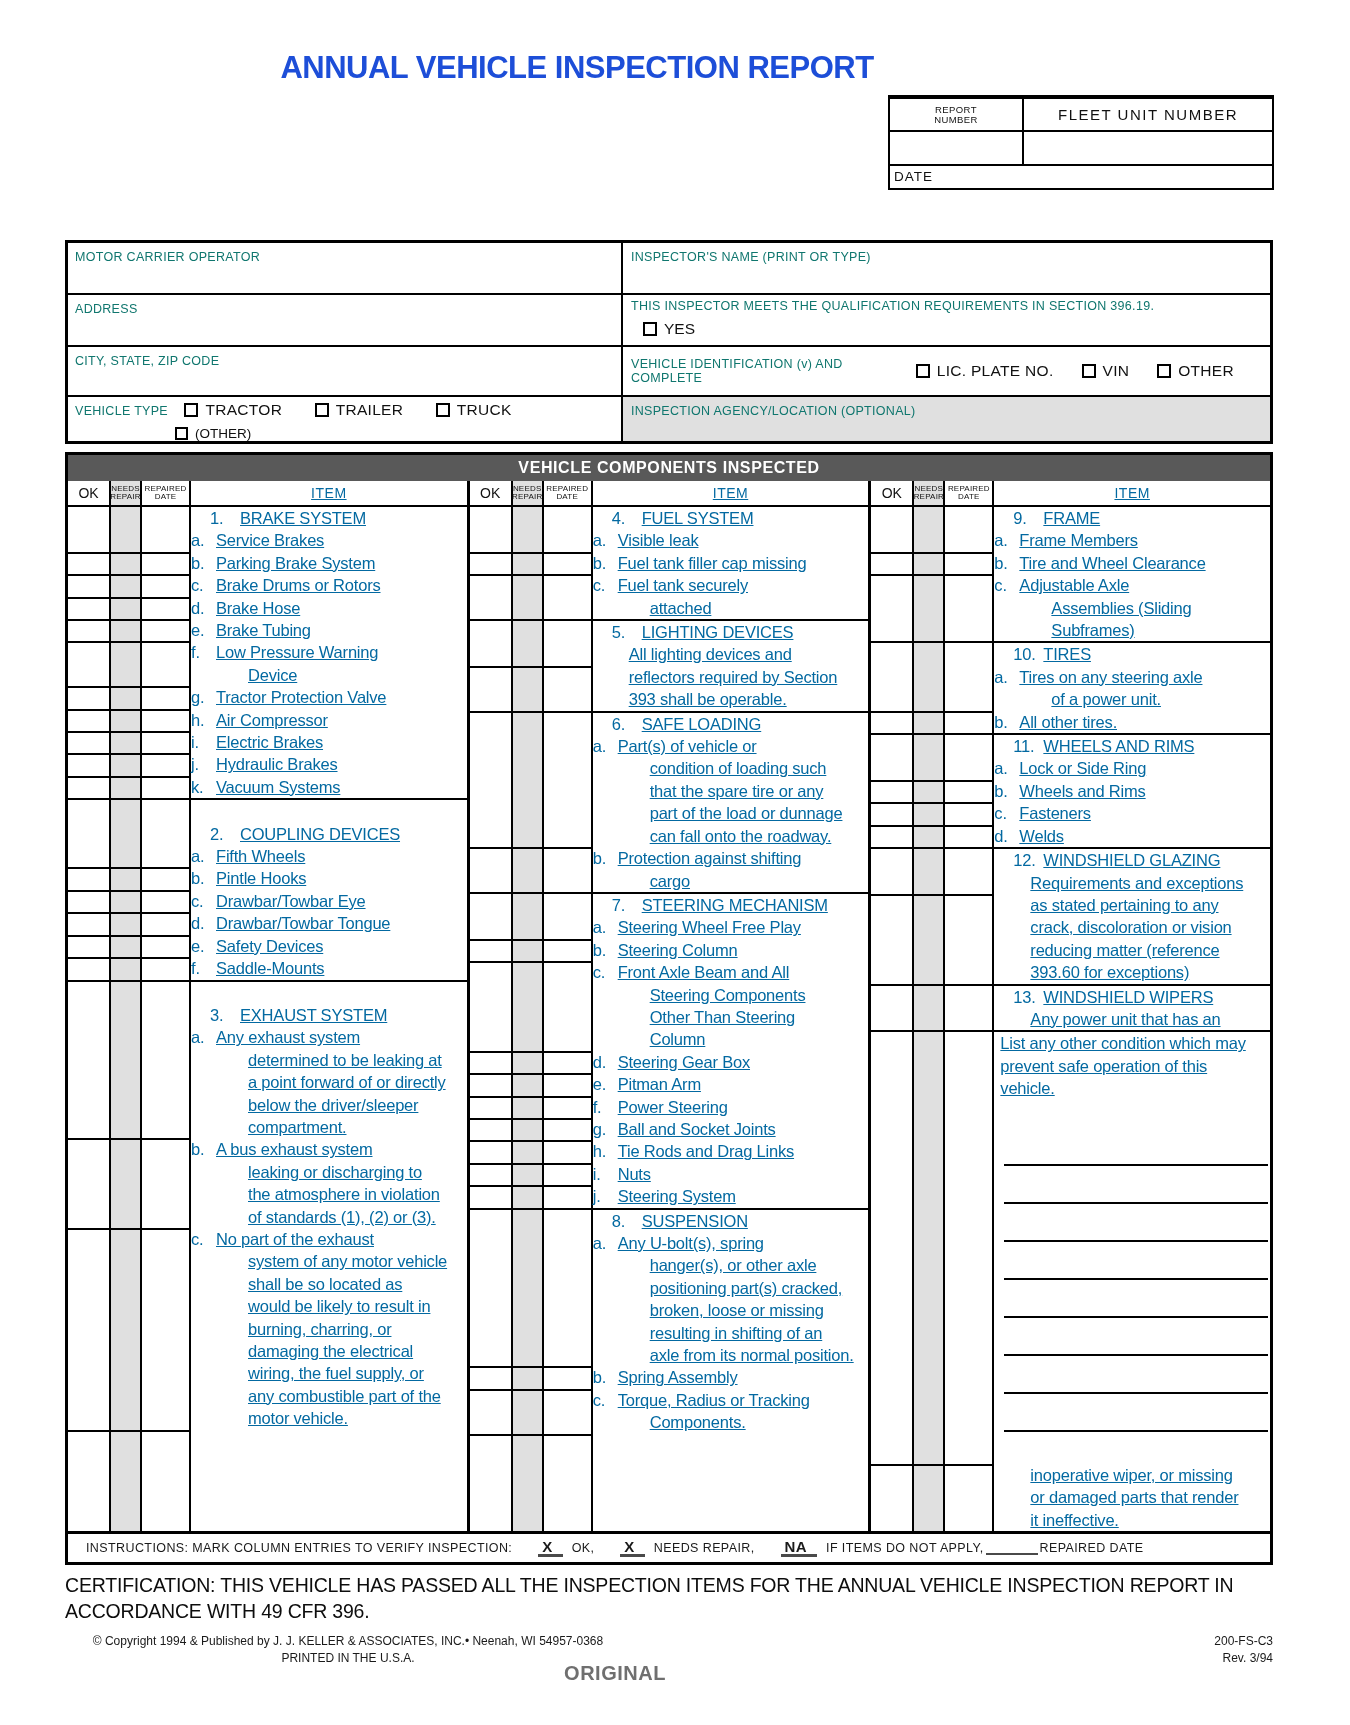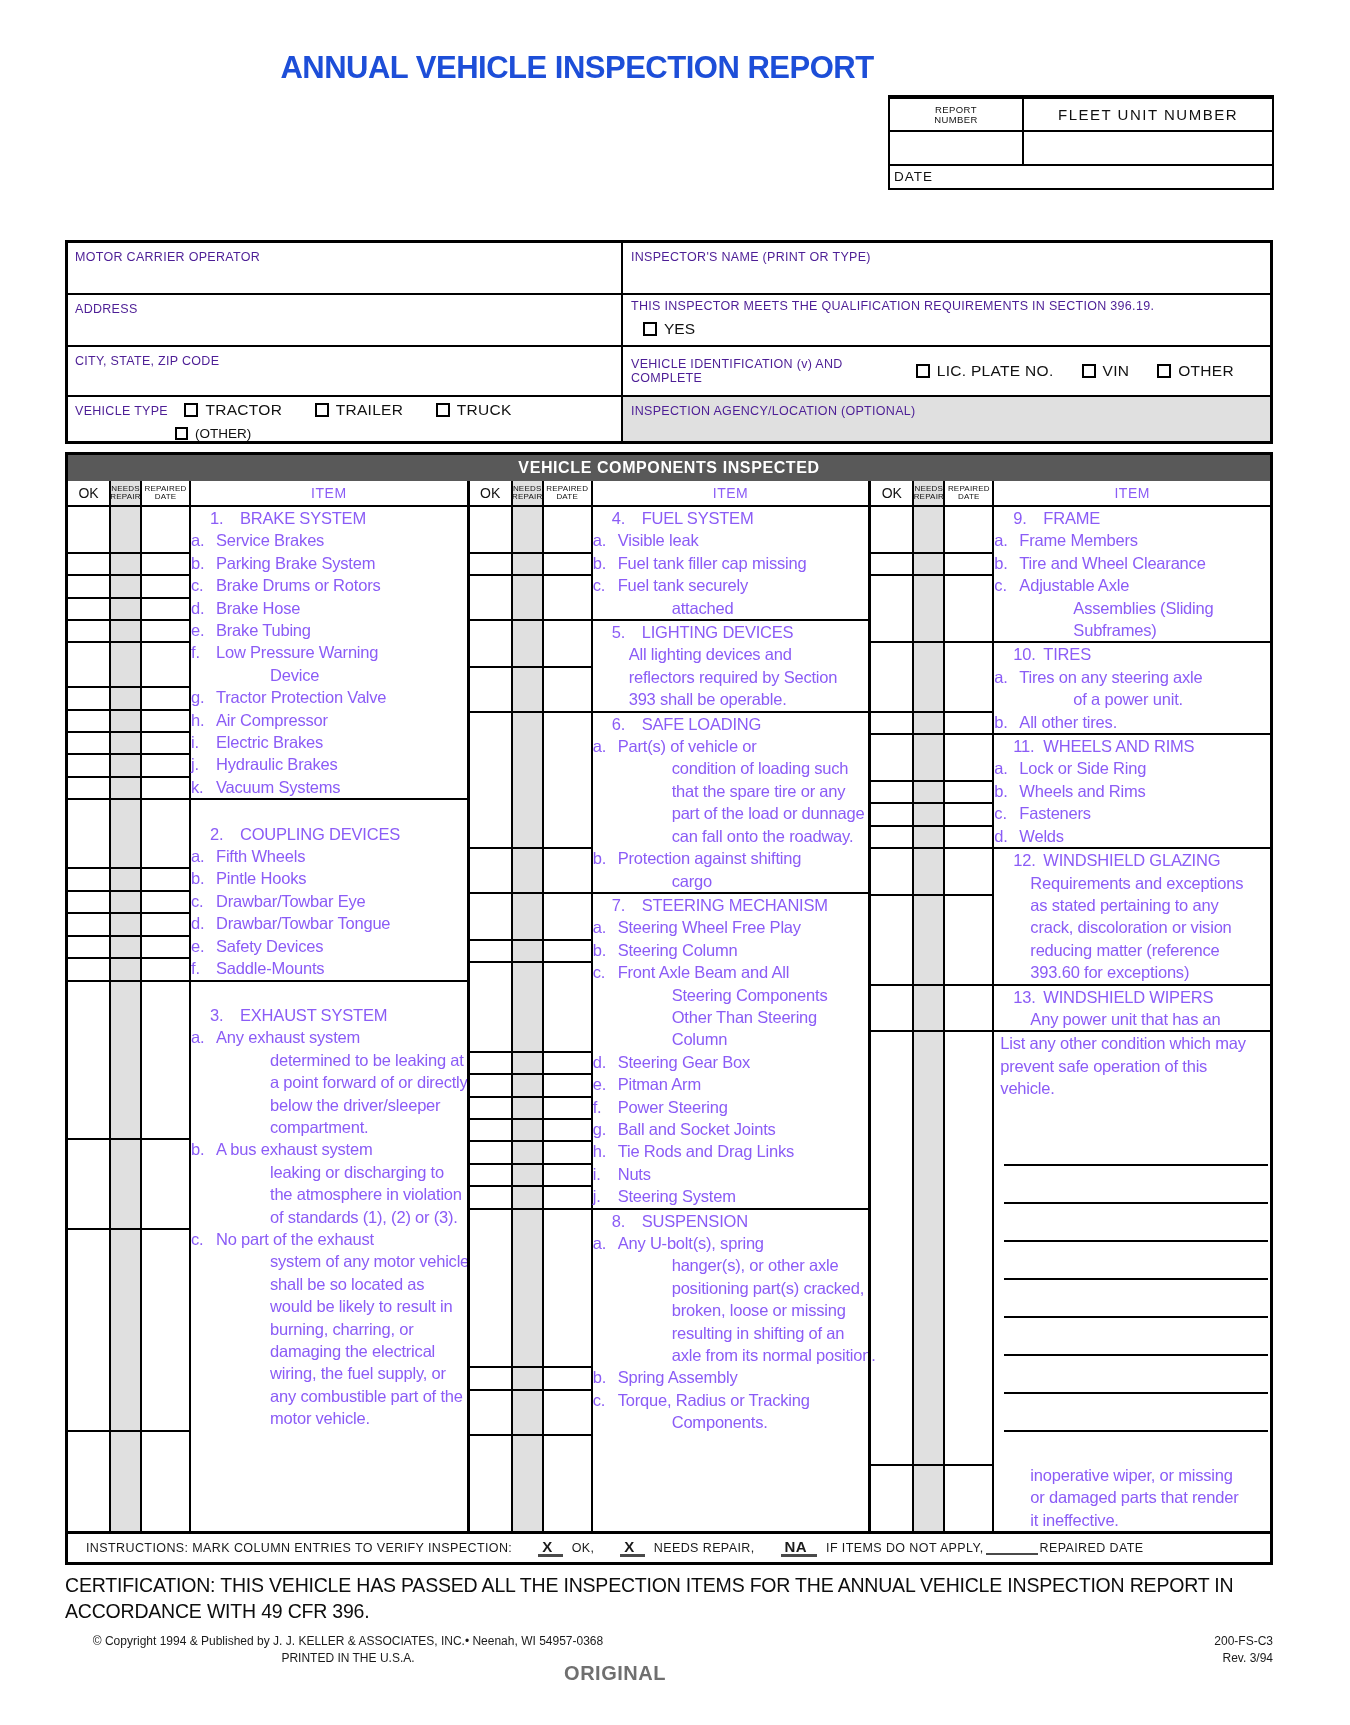--- a/index.html
+++ b/index.html
@@ -28,21 +28,21 @@
   #history .c-fleet { flex:1; }
   #history .r1 .c-rep { font-size:9.5px; text-align:center; display:flex; flex-direction:column; justify-content:center; line-height:10px; letter-spacing:0.4px; }
   #history .r1 .c-fleet { font-size:15px; display:flex; align-items:center; justify-content:center; letter-spacing:1.5px; }
   #history .r3 { height:24px; border-top:2px solid #000; font-size:13.5px; letter-spacing:1px; padding:3px 4px; }
   
   #info { position:absolute; left:65px; top:240px; width:1208px; border:3px solid #000; }
   #info .row { display:flex; }
   #info .row + .row { border-top:2px solid #000; }
   #info .cl { width:555px; border-right:2px solid #000; padding:4px 7px; }
   #info .cr { flex:1; padding:4px 8px; }
-  .flabel { font-size:12.5px; letter-spacing:0.3px; color:#4c1d95; }
+  .flabel { font-size:12.5px; letter-spacing:0.3px; color:#0f766e; }
   .ckb {
     display:inline-block; width:14px; height:14px; border:2.5px solid #000;
     background:#fff; vertical-align:-2px; margin-right:7px;
   }
   .opt { margin-right:28px; font-size:15.5px; letter-spacing:0.3px; white-space:nowrap; }
   #row-vt .line2 { margin-left:100px; margin-top:7px; font-size:13.5px; }
   #cell-agency { background:var(--shade); }
   #cell-vid { display:flex; align-items:center; }
   #cell-vid .flabel { margin-right:24px; }
   #cell-qual .yes { margin-left:12px; margin-top:7px; font-size:15.5px; }
@@ -54,33 +54,33 @@
   }
   #grid-body { display:flex; height:1050px; }
   .grp { flex:1 1 0; min-width:0; display:flex; flex-direction:column; }
   .gsep { border-left:3px solid #000; }
   .row { display:flex; align-items:stretch; }
   .row.hdr { height:26px; border-bottom:2.5px solid #000; flex:0 0 auto; }
   .row.fill { flex:1 1 auto; }
   .c-ok { width:43px; border-right:2px solid #000; flex:0 0 auto; }
   .c-nr { width:31px; border-right:2px solid #000; background:var(--shade); flex:0 0 auto; }
   .c-rd { width:49px; border-right:2px solid #000; flex:0 0 auto; }
-  .c-item { flex:1 1 auto; min-width:0; font-size:16.5px; line-height:22.4px; letter-spacing:-0.2px; color:#8b5cf6; }
+  .c-item { flex:1 1 auto; min-width:0; font-size:16.5px; line-height:22.4px; letter-spacing:-0.2px; color:#0369a1;text-decoration:underline; }
   .hc { display:flex; flex-direction:column; align-items:center; justify-content:center; font-size:14px; }
   .hc2 { font-size:8px; line-height:8.5px; letter-spacing:0.2px; }
   .hitem { font-size:14px; letter-spacing:0.5px; }
   .grp .row:not(.hdr):not(.sec) > .cb { border-top:2px solid #000; }
   .grp .row.hdr + .row > .cb { border-top:none; }
   .row.sec { border-top:2px solid #000; }
   .ln { white-space:nowrap; min-height:22.4px; overflow:visible; }
   .ln-num { padding-left:19px; }
   .ln-num .lbl { display:inline-block; width:30px; }
   .ln-let { }
   .ln-let .lbl { display:inline-block; width:25px; }
-  .ln-cont { padding-left:79px; }
+  .ln-cont { padding-left:57px; }
   .ln-plain { padding-left:36px; }
   .ln-flush { padding-left:6px; white-space:normal; }
   .rules { margin-top:28px; }
   .rule { height:38px; border-bottom:2px solid #000; margin:0 2px 0 10px; }
   #instr {
     border-top:3px solid #000; height:31px; display:flex; align-items:center;
     padding-left:18px; font-size:12.5px; letter-spacing:0.4px; color:#1a1a1a;
   }
   .mark {
     font-weight:bold; font-size:15px; line-height:13px; border-bottom:3px solid #4a4a4a;

